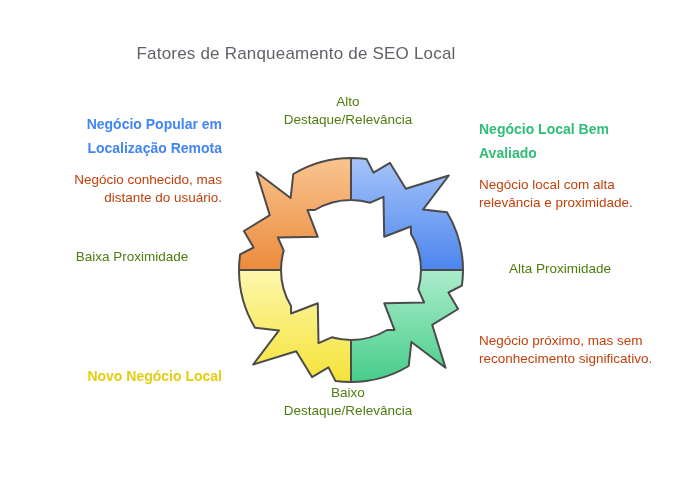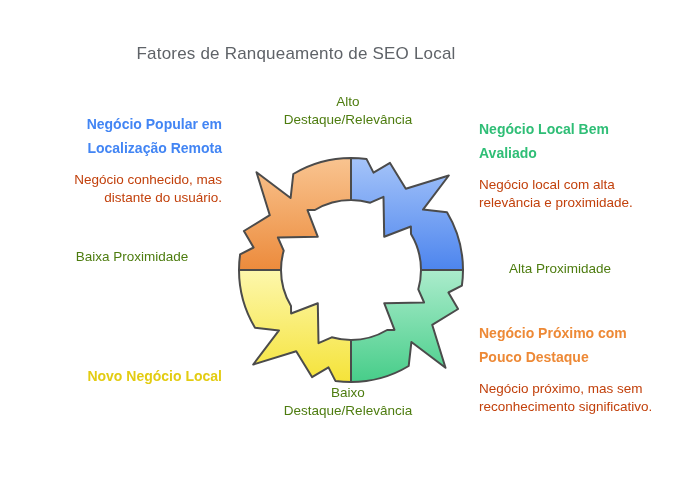--- a/index.html
+++ b/index.html
@@ -68,24 +68,20 @@
     </div>
   </div>
 
   <div class="quad q-bl">
     <div class="q-heading">
       <span>Novo Negócio Local</span>
     </div>
   </div>
 
   <div class="quad q-br">
-    <div class="q-heading">
-      <span>Negócio Próximo com</span>
-      <span>Pouco Destaque</span>
-    </div>
     <div class="q-desc">
       <span>Negócio próximo, mas sem</span>
       <span>reconhecimento significativo.</span>
     </div>
   </div>
 
   <svg class="ring" viewBox="0 0 260 260" aria-hidden="true">
     <defs>
       <linearGradient id="gb" x1="0" y1="0" x2="0" y2="1">
         <stop offset="0" stop-color="#a5c4f9"></stop>

